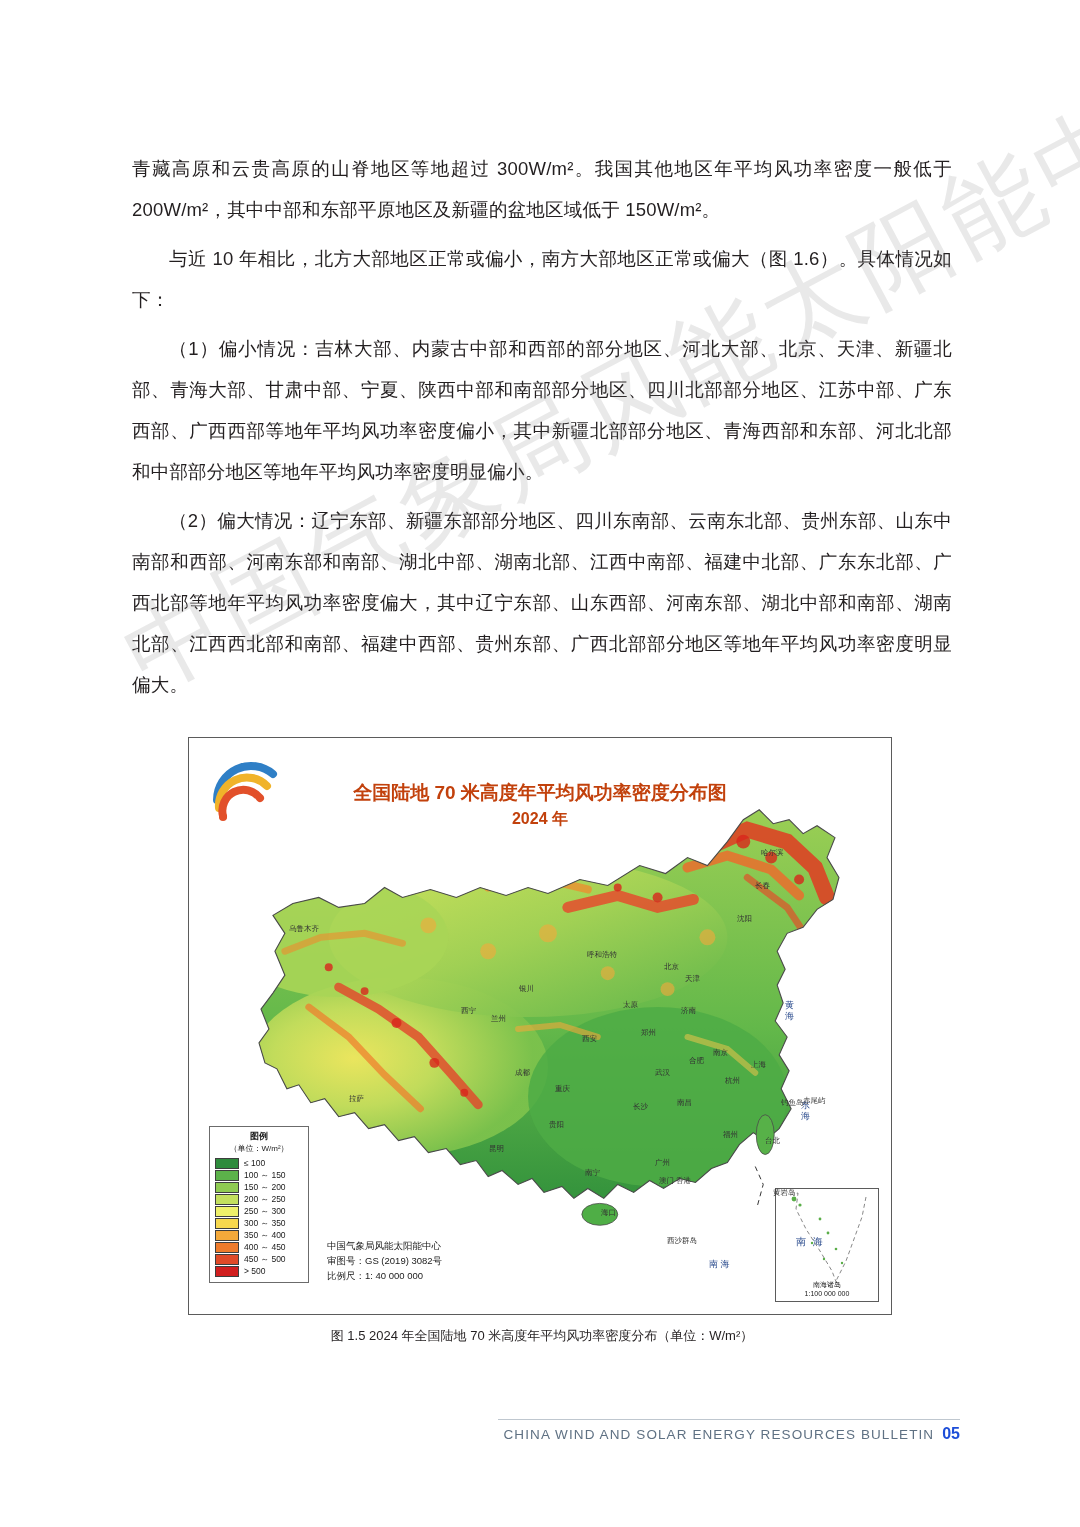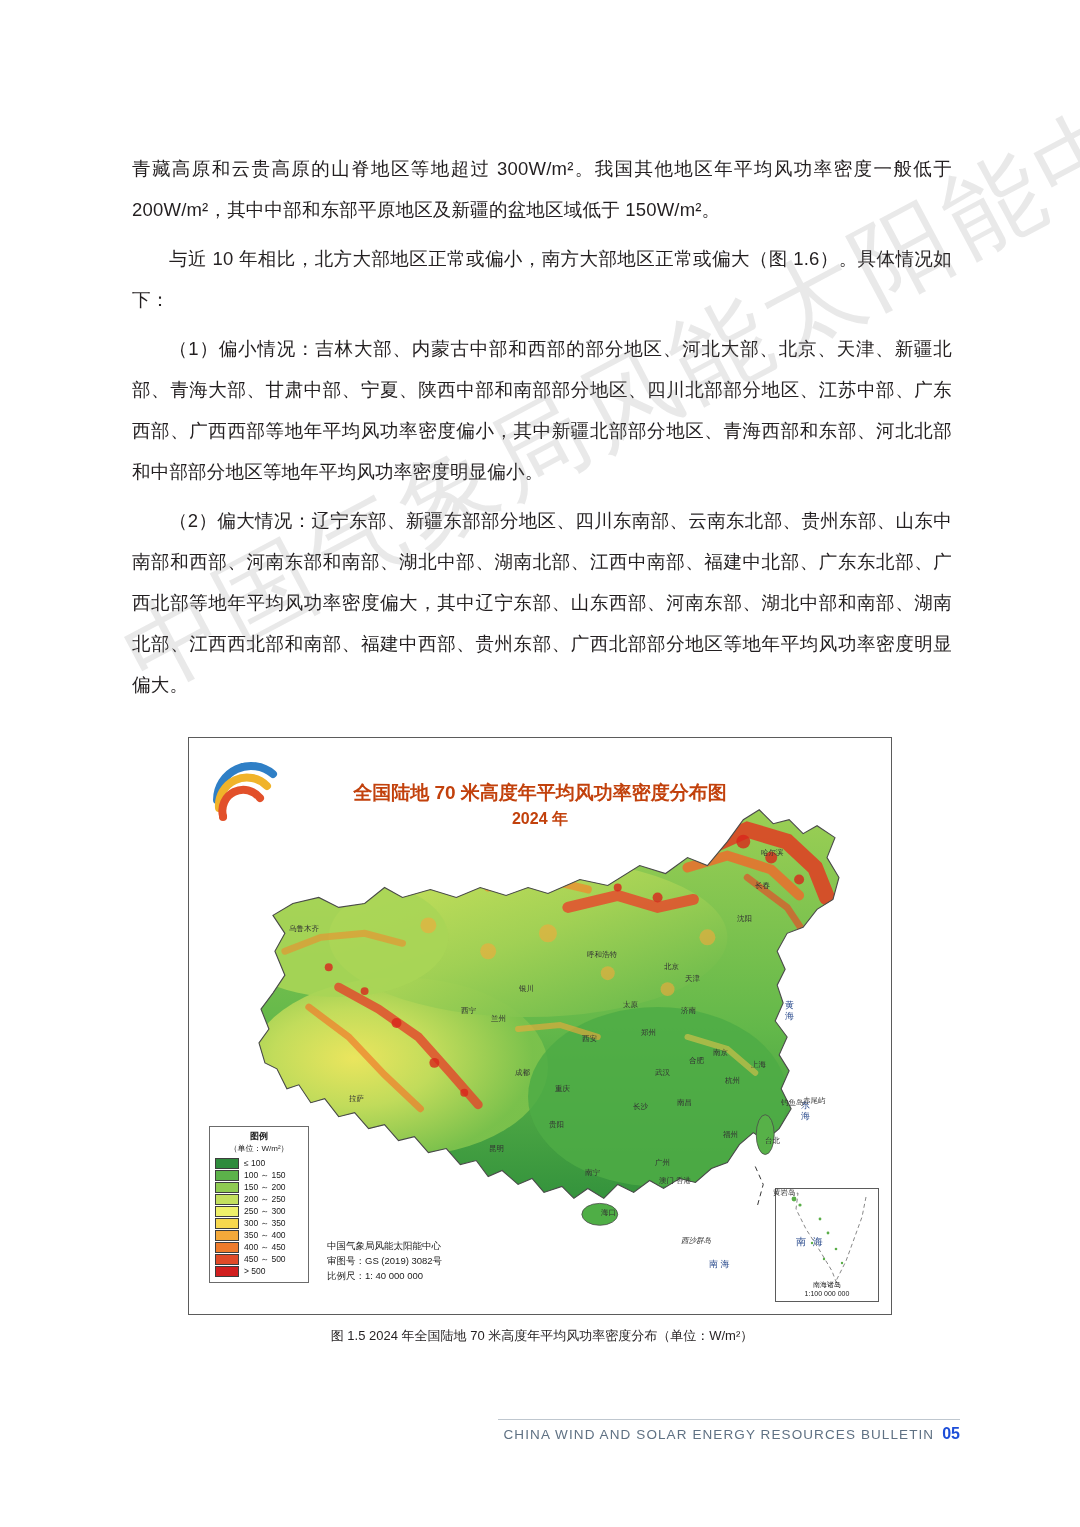--- a/index.html
+++ b/index.html
@@ -443,21 +443,21 @@
       <div class="prov-label" style="left: 300px; top: 406px;">昆明</div>
       <div class="prov-label" style="left: 534px; top: 392px;">福州</div>
       <div class="prov-label" style="left: 576px; top: 398px;">台北</div>
       <div class="prov-label" style="left: 466px; top: 420px;">广州</div>
       <div class="prov-label" style="left: 396px; top: 430px;">南宁</div>
       <div class="prov-label" style="left: 470px; top: 438px;">澳门 香港</div>
       <div class="prov-label" style="left: 412px; top: 470px;">海口</div>
       <div class="prov-label" style="left: 592px; top: 360px;">钓鱼岛</div>
       <div class="prov-label" style="left: 614px; top: 358px;">赤尾屿</div>
       <div class="prov-label" style="left: 584px; top: 450px;">黄岩岛</div>
-      <div class="prov-label" style="left: 492px; top: 498px; font-style: italic;">西沙群岛</div>
+      <div class="prov-label" style="left: 478px; top: 498px;">西沙群岛</div>
     </div>
 
   <div class="caption">图 1.5   2024 年全国陆地 70 米高度年平均风功率密度分布（单位：W/m²）</div>
 
   <div class="footer-rule"></div>
   <div class="footer">
     <span>CHINA WIND AND SOLAR ENERGY RESOURCES BULLETIN</span><span class="pageno">05</span>
   </div>
 
 </div>

